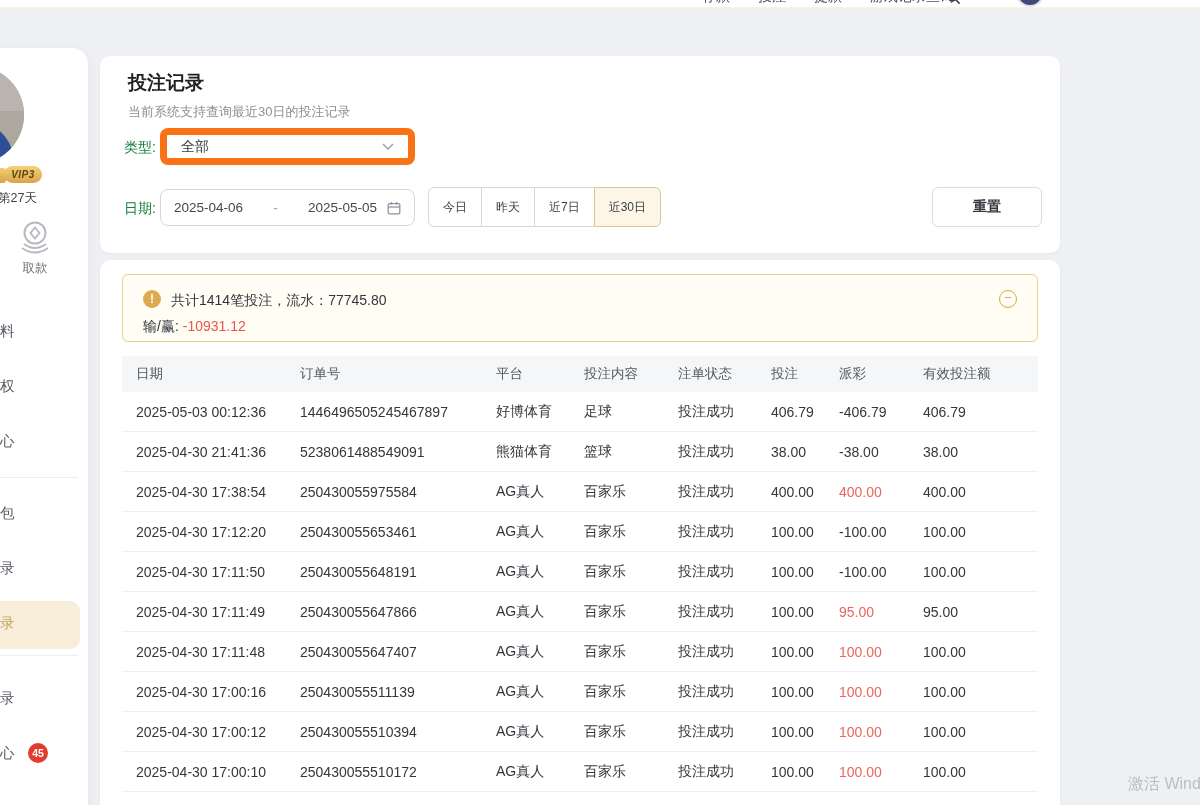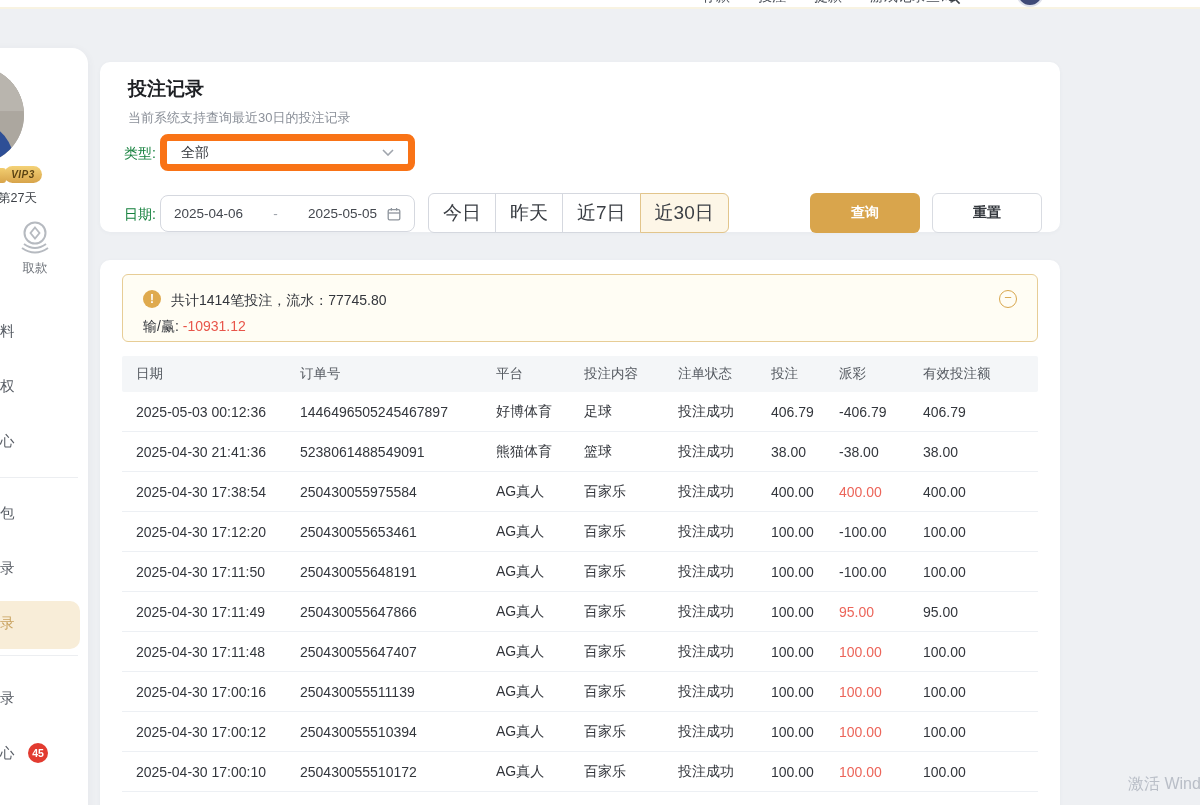--- a/index.html
+++ b/index.html
@@ -25,30 +25,30 @@
   .day-text{position:absolute;left:58px;top:142px;font-size:12.5px;color:#3c4046}
   .withdraw{position:absolute;left:74px;top:170px;width:42px;text-align:center;cursor:pointer}
   .withdraw-label{font-size:12.5px;color:#6a6f76;margin-top:4px}
   .side-menu-item{position:absolute;left:60px;height:22px;font-size:14.5px;color:#565b63;cursor:pointer;z-index:2}
   .side-menu-item.active{color:var(--active-menu-text)}
   .menu-pill{position:absolute;left:44px;top:553px;width:96px;height:48px;background:var(--active-menu-bg);border-radius:10px;z-index:1}
   .side-divider{position:absolute;left:56px;width:82px;height:1px;background:#eceef1}
   .menu-badge{position:absolute;left:88px;width:20px;height:20px;border-radius:50%;background:var(--badge-red);color:#fff;font-size:10.5px;font-weight:bold;display:flex;align-items:center;justify-content:center;z-index:2}
   
   .card{position:absolute;background:#fff;border-radius:10px;box-shadow:0 1px 4px rgba(60,70,90,.04)}
-  .card1{left:100px;top:62px;width:960px;height:170px}
+  .card1{left:100px;top:56px;width:960px;height:197px}
   .page-title{position:absolute;left:28px;top:14px;font-size:19px;font-weight:bold;color:#1d1f23}
   .page-subtitle{position:absolute;left:28px;top:47px;font-size:13px;color:#8b9099}
   .field-label{position:absolute;font-size:14px;color:#15803d}
   .select-box{position:absolute;left:60px;top:72px;width:255px;height:37px;border:7px solid #f97316;border-radius:8px;background:#fff;display:flex;align-items:center;padding:0 14px;cursor:pointer}
   .select-value{font-size:14px;color:#33373d;flex:1}
   .date-box{position:absolute;left:60px;top:133px;width:255px;height:37px;border:1px solid #d5d8df;border-radius:8px;background:#fff;display:flex;align-items:center;padding:8px 13px;font-size:13.5px;color:#43474e;cursor:pointer}
   .date-box .sep{flex:1;text-align:center;color:#9aa0a8}
   .quick-group{position:absolute;left:328px;top:131px;height:40px;display:flex}
-  .seg{height:40px;padding:11px 14px;background:#fff;border:1px solid #d5d8df;margin-left:-1px;font-size:19px;color:#3a3e44;display:flex;align-items:center;cursor:pointer;position:relative}
+  .seg{height:40px;padding:11px 14px;background:#fff;border:1px solid #d5d8df;margin-left:-1px;font-size:12px;color:#3a3e44;display:flex;align-items:center;cursor:pointer;position:relative}
   .seg:first-child{border-radius:6px 0 0 6px;margin-left:0}
   .seg:last-child{border-radius:0 6px 6px 0}
   .seg.active{background:var(--active-tab-bg);border-color:#e2c58c;z-index:1}
   .btn{position:absolute;top:131px;width:110px;height:40px;border-radius:6px;font-size:14px;font-weight:bold;display:flex;align-items:center;justify-content:center;cursor:pointer}
   .btn-query{left:710px;background:var(--accent);color:#fff;border:none}
   .btn-reset{left:832px;background:#fff;color:#33373d;border:1px solid #d9dce2}
   
   .card2{left:100px;top:260px;width:960px;height:600px}
   .alert{position:absolute;left:22px;top:14px;width:916px;height:68px;border:1px solid #e7cd96;border-radius:6px;background:#fffdf4}
   .alert-info-icon{position:absolute;left:20px;top:15px;width:18px;height:18px;border-radius:50%;background:#dfaa4e;color:#fff;font-size:12px;font-weight:bold;display:flex;align-items:center;justify-content:center}
@@ -149,21 +149,20 @@
     </svg>
   </div>
 
   <div class="quick-group" id="quick-group">
       <div class="seg">今日</div>
       <div class="seg">昨天</div>
       <div class="seg">近7日</div>
       <div class="seg active">近30日</div>
     </div>
 
-  <button class="btn btn-query">查询</button>
   <button class="btn btn-reset">重置</button>
 </div>
 
 <div class="card card2">
   <div class="alert">
     <div class="alert-info-icon">!</div>
     <div class="alert-line1">共计1414笔投注，流水：77745.80</div>
     <div class="alert-line2">
       <span>输/赢:</span><span class="neg">-10931.12</span>
     </div>

